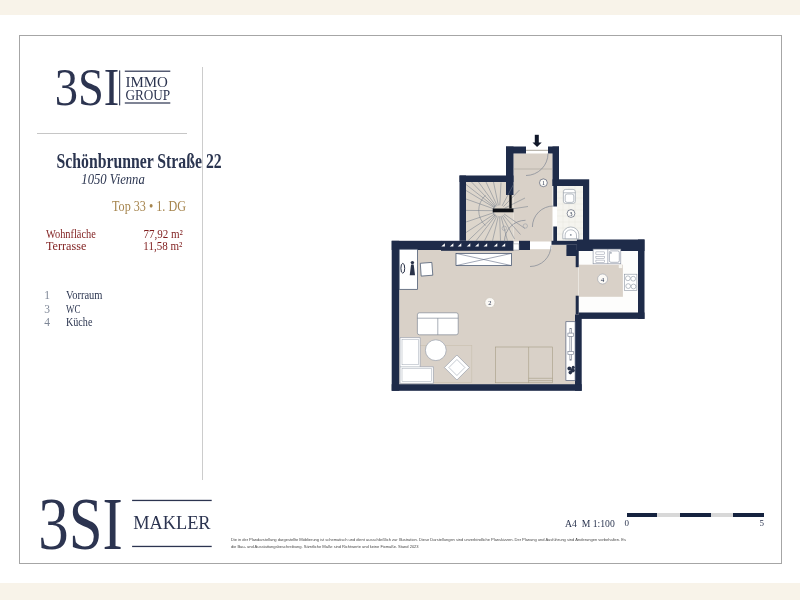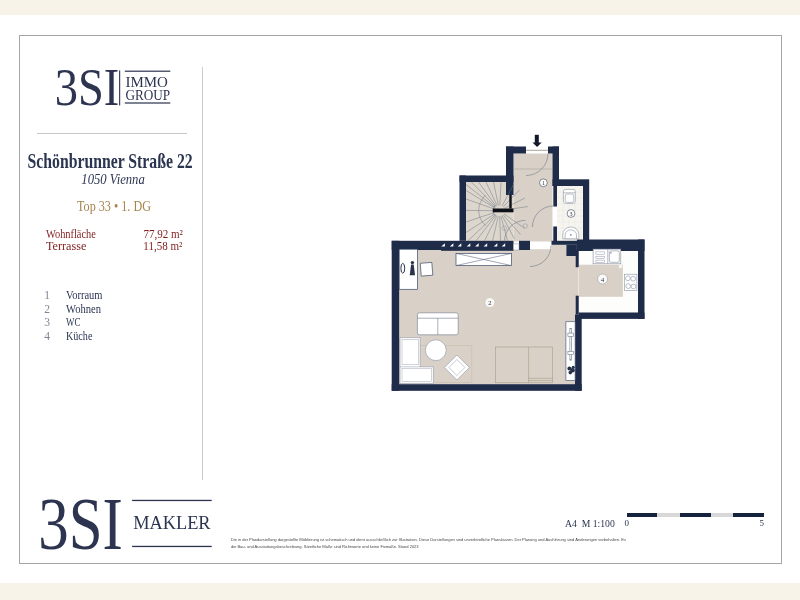--- a/index.html
+++ b/index.html
@@ -20,34 +20,33 @@
   <text x="54.8" y="105.4" font-family="Liberation Serif" font-size="53" fill="#2c3450" textLength="64.5" lengthAdjust="spacingAndGlyphs">3SI</text>
   <rect x="119.1" y="70.4" width="1.1" height="35" fill="#2c3450"></rect>
   <rect x="124.8" y="70.6" width="45.5" height="1.2" fill="#2c3450"></rect>
   <text x="125.4" y="86.7" font-family="Liberation Serif" font-size="14.8" fill="#2c3450" textLength="42.5" lengthAdjust="spacingAndGlyphs">IMMO</text>
   <text x="125.4" y="99.7" font-family="Liberation Serif" font-size="14.8" fill="#2c3450" textLength="44.8" lengthAdjust="spacingAndGlyphs">GROUP</text>
   <rect x="124.8" y="102.4" width="45.5" height="1.2" fill="#2c3450"></rect>
 </svg>
 
 <div class="abs" style="left:37px;top:133px;width:150px;height:1px;background:#c6c6c6;"></div>
 
-<div class="abs" style="left:0;top:149px;width:229.6px;text-align:left;font-size:21px;font-weight:bold;color:#2b3550;white-space:nowrap;"><span style="display:inline-block;transform:scaleX(0.75);transform-origin:center;">Schönbrunner Straße 22</span></div>
+<div class="abs" style="left:0;top:149px;width:229.6px;text-align:right;font-size:21px;font-weight:bold;color:#2b3550;white-space:nowrap;padding-left:20px;"><span style="display:inline-block;transform:scaleX(0.75);transform-origin:center;">Schönbrunner Straße 22</span></div>
 
 <div class="abs" style="left:0;top:171.2px;width:225.2px;text-align:center;font-size:14.8px;color:#2b3550;white-space:nowrap;font-style:italic;"><span style="display:inline-block;transform:scaleX(0.855);transform-origin:center;">1050 Vienna</span></div>
 
-<div class="abs" style="left:0;top:198.5px;width:228px;text-align:center;font-size:13.8px;color:#a6854e;white-space:nowrap;"><span style="display:inline-block;transform:scaleX(0.881);transform-origin:center;">Top 33 • 1. DG</span></div>
+<div class="abs" style="left:0;top:198.5px;width:228px;text-align:center;font-size:13.8px;color:#a6854e;white-space:nowrap;padding-left:35px;"><span style="display:inline-block;transform:scaleX(0.881);transform-origin:center;">Top 33 • 1. DG</span></div>
 
 <div class="abs" style="left:45.6px;top:227.8px;width:136.9px;font-size:12.8px;color:#7f1d1d;line-height:12.5px;">
   <div><span style="display:inline-block;transform:scaleX(0.81);transform-origin:left;">Wohnfläche</span><span style="float:right;transform:scaleX(0.86);transform-origin:right;">77,92&nbsp;m²</span></div>
   <div><span style="display:inline-block;transform:scaleX(0.95);transform-origin:left;">Terrasse</span><span style="float:right;transform:scaleX(0.86);transform-origin:right;">11,58&nbsp;m²</span></div>
 </div>
 
 <div class="abs" style="left:40px;top:276.8px;width:150px;font-size:11.5px;color:#2b3550;line-height:13.7px;margin-top:12px;">
   <div><span style="display:inline-block;width:10px;text-align:right;color:#7d8696;">1</span><span style="display:inline-block;margin-left:15.5px;transform:scaleX(0.91);transform-origin:left;">Vorraum</span></div>
-  <div><span style="display:inline-block;width:10px;text-align:right;color:#7d8696;">2</span><span style="display:inline-block;margin-left:15.5px;transform:scaleX(0.92);transform-origin:left;">Wohnen</span></div>
   <div><span style="display:inline-block;width:10px;text-align:right;color:#7d8696;">3</span><span style="display:inline-block;margin-left:15.5px;transform:scaleX(0.78);transform-origin:left;">WC</span></div>
   <div><span style="display:inline-block;width:10px;text-align:right;color:#7d8696;">4</span><span style="display:inline-block;margin-left:15.5px;transform:scaleX(0.88);transform-origin:left;">Küche</span></div>
 </div>
 
 <div class="abs" style="left:201.5px;top:67px;width:1px;height:413px;background:#cccccc;"></div>
 
 <svg class="abs" style="left:35px;top:494px;" width="185" height="60" viewBox="35 494 185 60">
   <text x="38.3" y="549.4" font-family="Liberation Serif" font-size="75" fill="#2c3450" textLength="84.6" lengthAdjust="spacingAndGlyphs">3SI</text>
   <rect x="132.1" y="499.8" width="79.6" height="1.3" fill="#2c3450"></rect>
   <text x="133.2" y="529.2" font-family="Liberation Serif" font-size="19.8" fill="#2c3450" textLength="77.4" lengthAdjust="spacingAndGlyphs">MAKLER</text>

